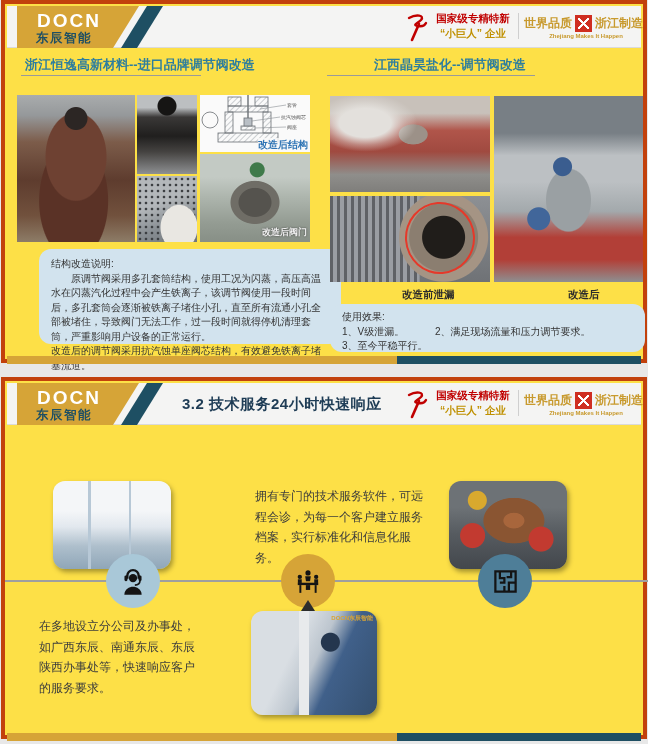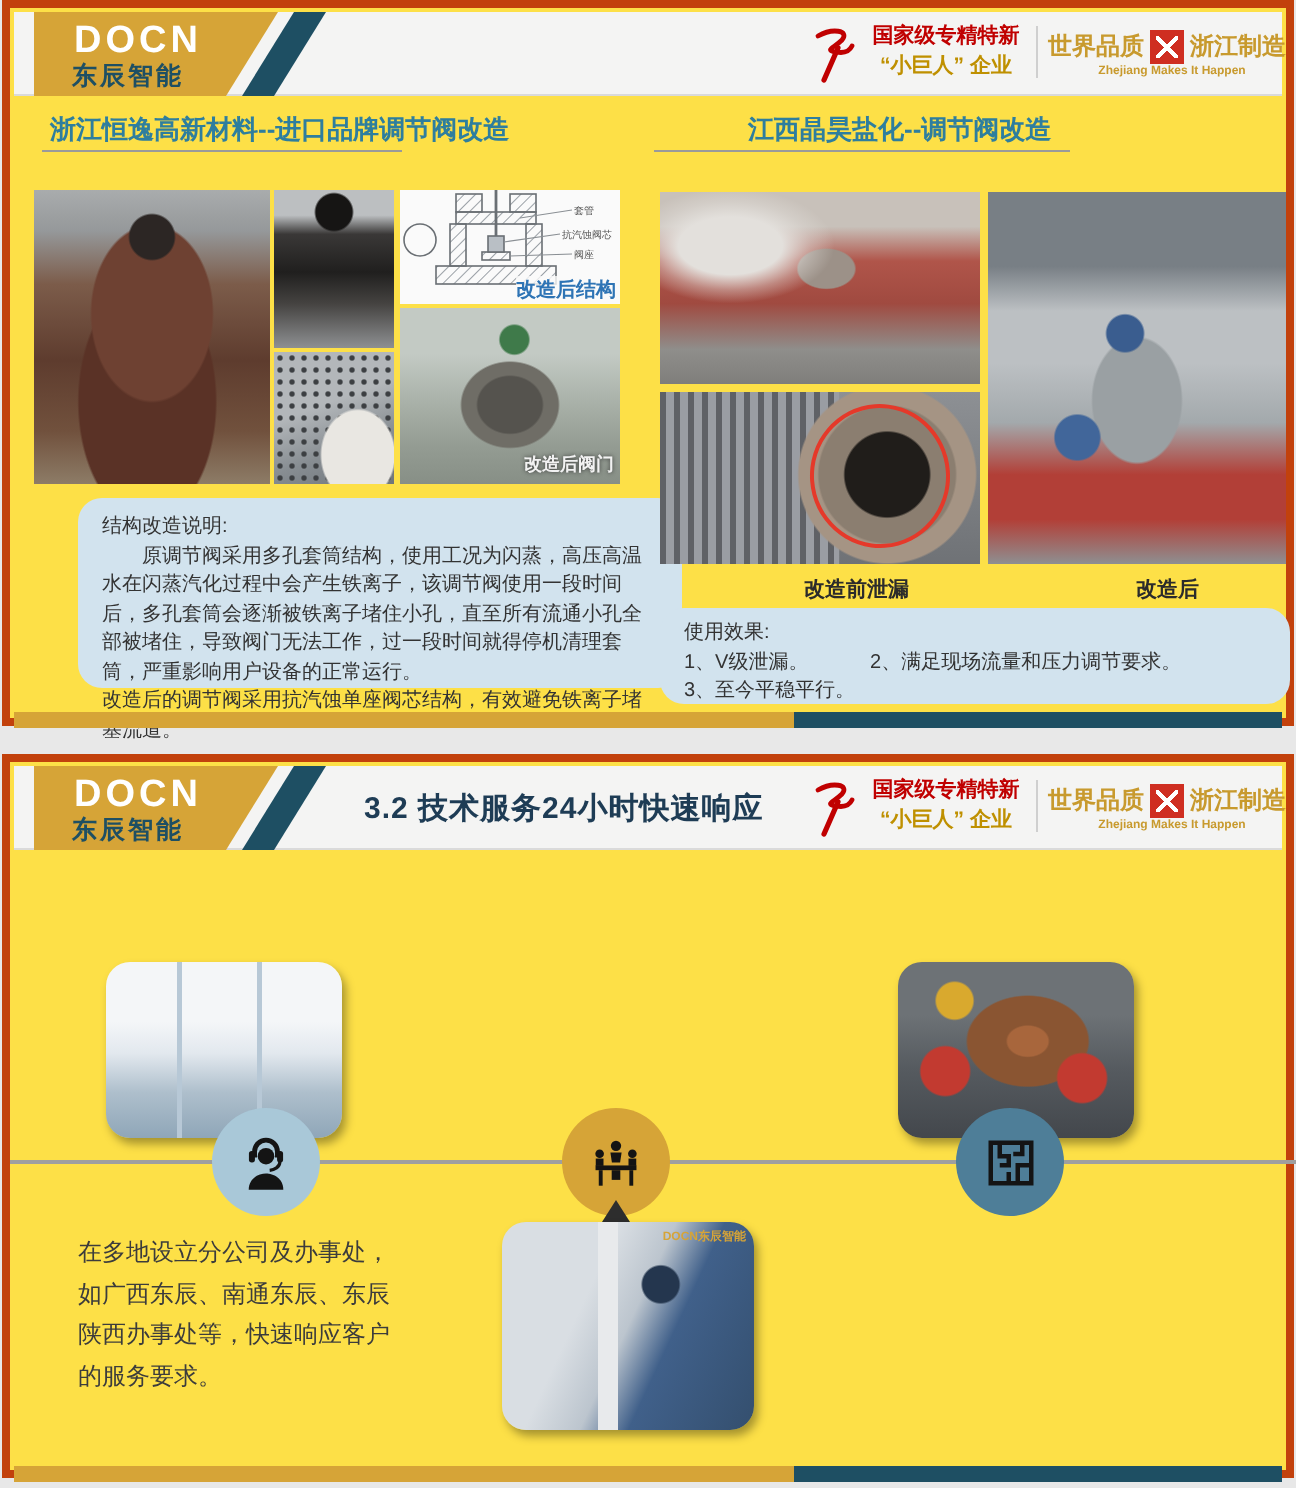--- a/index.html
+++ b/index.html
@@ -223,20 +223,21 @@
       <span class="q-txt">浙江制造</span>
     </div>
     <div class="q-sub">Zhejiang Makes It Happen</div>
   </div>
 
   <div class="tl-line" style="top:199px;"></div>
 
   <div class="ph p-office rphoto" style="left:48px; top:100px; width:118px; height:88px;"></div>
   <div class="tail-d" style="left:118px; top:186px;"></div>
 
+  <div class="s2-txt" style="left:250px; top:105px; width:172px;">拥有专门的技术服务软件，可远程会诊，为每一个客户建立服务档案，实行标准化和信息化服务。</div>
 
   <div class="ph p-workers rphoto" style="left:444px; top:100px; width:118px; height:88px;"></div>
   <div class="tail-d" style="left:494px; top:186px;"></div>
 
   <div class="circle" style="left:101px; top:173px; background:#a9c8d8;">
     <svg width="28" height="30" viewBox="0 0 24 26">
       <path d="M12 2.5a6 6 0 0 0-6 6v2.6h2.1V8.5a3.9 3.9 0 1 1 7.8 0v2.6H18V8.5a6 6 0 0 0-6-6z" fill="#141414"></path>
       <circle cx="12" cy="10.5" r="3.6" fill="#141414"></circle>
       <rect x="4.6" y="8.2" width="2.6" height="5" rx="1.2" fill="#141414"></rect>
       <rect x="16.8" y="8.2" width="2.6" height="5" rx="1.2" fill="#141414"></rect>

